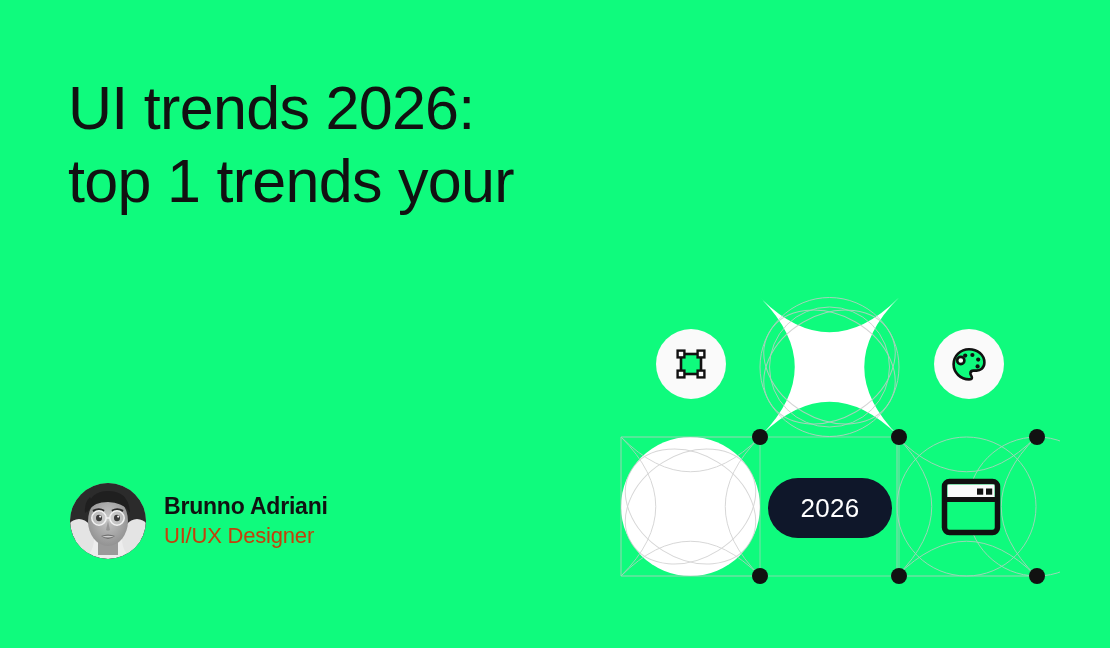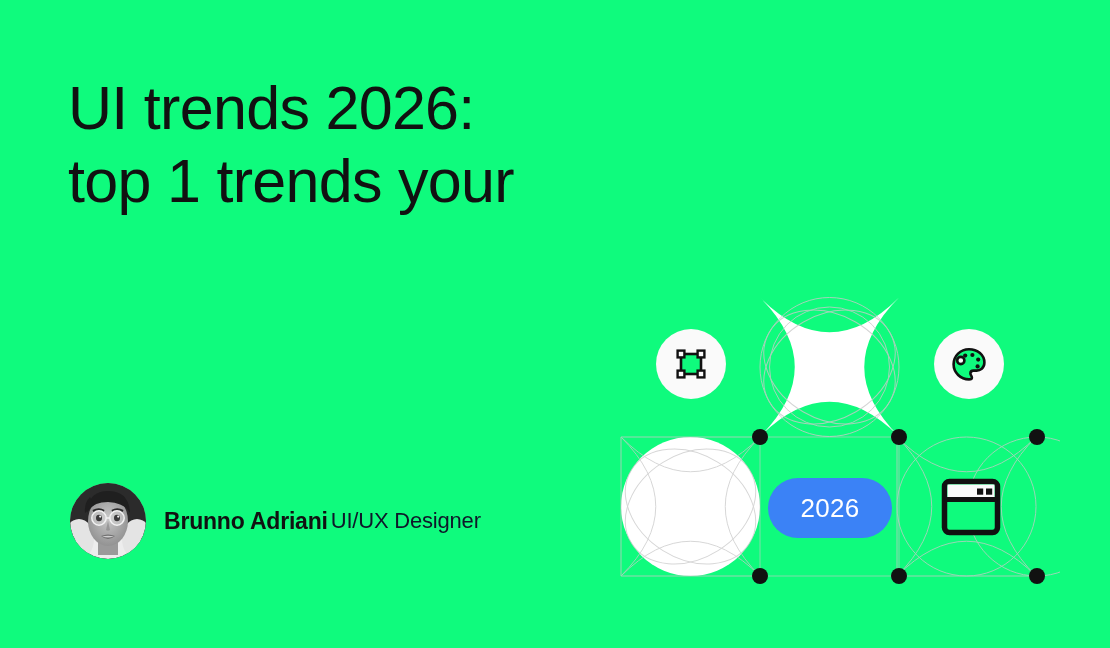--- a/index.html
+++ b/index.html
@@ -44,35 +44,34 @@
   }
   #avatar {
     width:76px; height:76px;
     border-radius:50%;
     overflow:hidden;
     flex:0 0 auto;
     background:#6b6b6b;
     position:relative;
   }
   #avatar svg { display:block; width:76px; height:76px; }
-  #author-text { display:flex; flex-direction:row; gap:3px; }
+  #author-text { display:flex; flex-direction:column; gap:3px; }
   #author-name {
     font-size:23px;
     font-weight:700;
     color:#111111;
     letter-spacing:-0.2px;
     line-height:27px;
   }
   #author-role {
     font-size:22px;
     font-weight:300;
-    color:#0f172a;
+    color:#c2410c;
     letter-spacing:-0.2px;
     line-height:26px;
-    text-align:right;
   }
 
   
   #graphic {
     position:absolute;
     left:600px; top:280px;
     width:460px; height:320px;
   }
   #graphic svg { display:block; }
 
@@ -88,21 +87,21 @@
   #badge-vector { left:656px; top:329px; }
   #badge-palette { left:934px; top:329px; }
   .badge svg { display:block; }
 
   
   #pill-2026 {
     position:absolute;
     left:768px; top:478px;
     width:124px; height:60px;
     border-radius:30px;
-    background:#3b82f6;
+    background:#0f172a;
     display:flex;
     align-items:center;
     justify-content:center;
   }
   #pill-2026 span {
     color:#FFFFFF;
     font-size:26px;
     font-weight:400;
     letter-spacing:0.3px;
   }

